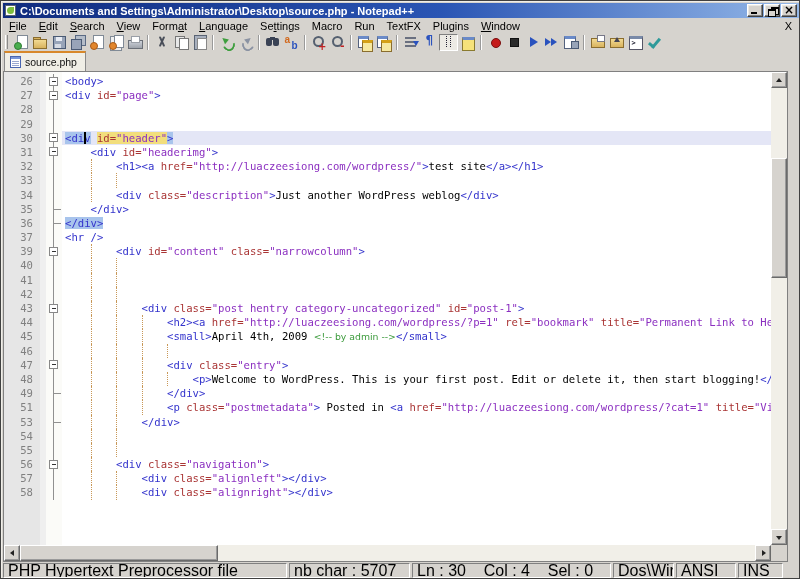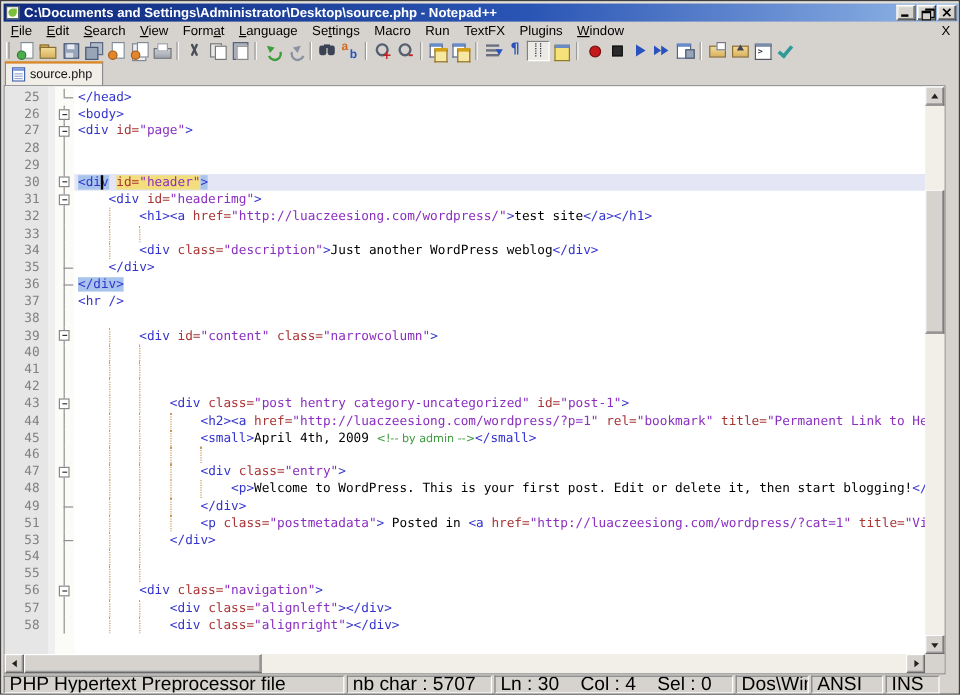--- a/index.html
+++ b/index.html
@@ -276,34 +276,32 @@
       <span>source.php</span>
     </div>
   </div>
 
   <div class="editor-frame">
     <div class="code-area">
       <div class="gut1"></div>
       <div class="gut2"></div>
       <div class="gut3"></div>
       <div class="lines">
-          <div class="code-line"><span class="ln">25</span><span class="bm"></span><span class="fold fold-end"></span><span class="code"><span class="sg-g">&lt;/head&gt;</span></span></div>
           <div class="code-line"><span class="ln">26</span><span class="bm"></span><span class="fold fold-box"><span class="fb"></span></span><span class="code"><span class="sg-g">&lt;body&gt;</span></span></div>
           <div class="code-line"><span class="ln">27</span><span class="bm"></span><span class="fold fold-box"><span class="fb"></span></span><span class="code"><span class="sg-g">&lt;div </span><span class="sg-a">id=</span><span class="sg-v">"page"</span><span class="sg-g">&gt;</span></span></div>
           <div class="code-line"><span class="ln">28</span><span class="bm"></span><span class="fold fold-line"></span><span class="code"></span></div>
           <div class="code-line"><span class="ln">29</span><span class="bm"></span><span class="fold fold-line"></span><span class="code"></span></div>
           <div class="code-line"><span class="ln">30</span><span class="bm"></span><span class="fold fold-box"><span class="fb"></span></span><span class="code cur"><span class="sg-g hT">&lt;div</span><span class="sg-w"> </span><span class="sg-a hA">id=</span><span class="sg-v hA">"header"</span><span class="sg-g hT">&gt;</span><span class="caret" style="left: 22.14px;"></span></span></div>
           <div class="code-line"><span class="ln">31</span><span class="bm"></span><span class="fold fold-box"><span class="fb"></span></span><span class="code"><span class="sg-w">    </span><span class="sg-g">&lt;div </span><span class="sg-a">id=</span><span class="sg-v">"headerimg"</span><span class="sg-g">&gt;</span></span></div>
           <div class="code-line"><span class="ln">32</span><span class="bm"></span><span class="fold fold-line"></span><span class="code"><span class="guide" style="left: 28.52px;"></span><span class="sg-w">        </span><span class="sg-g">&lt;h1&gt;&lt;a </span><span class="sg-a">href=</span><span class="sg-v">"http://luaczeesiong.com/wordpress/"</span><span class="sg-g">&gt;</span><span class="sg-t">test site</span><span class="sg-g">&lt;/a&gt;&lt;/h1&gt;</span></span></div>
           <div class="code-line"><span class="ln">33</span><span class="bm"></span><span class="fold fold-line"></span><span class="code"><span class="guide" style="left: 28.52px;"></span><span class="guide" style="left: 54.04px;"></span></span></div>
           <div class="code-line"><span class="ln">34</span><span class="bm"></span><span class="fold fold-line"></span><span class="code"><span class="guide" style="left: 28.52px;"></span><span class="sg-w">        </span><span class="sg-g">&lt;div </span><span class="sg-a">class=</span><span class="sg-v">"description"</span><span class="sg-g">&gt;</span><span class="sg-t">Just another WordPress weblog</span><span class="sg-g">&lt;/div&gt;</span></span></div>
           <div class="code-line"><span class="ln">35</span><span class="bm"></span><span class="fold fold-endc"></span><span class="code"><span class="sg-w">    </span><span class="sg-g">&lt;/div&gt;</span></span></div>
           <div class="code-line"><span class="ln">36</span><span class="bm"></span><span class="fold fold-endc"></span><span class="code"><span class="sg-g hT">&lt;/div&gt;</span></span></div>
           <div class="code-line"><span class="ln">37</span><span class="bm"></span><span class="fold fold-line"></span><span class="code"><span class="sg-g">&lt;hr /&gt;</span></span></div>
-          <div class="code-line"><span class="ln">38</span><span class="bm"></span><span class="fold fold-line"></span><span class="code"></span></div>
           <div class="code-line"><span class="ln">39</span><span class="bm"></span><span class="fold fold-box"><span class="fb"></span></span><span class="code"><span class="guide" style="left: 28.52px;"></span><span class="sg-w">        </span><span class="sg-g">&lt;div </span><span class="sg-a">id=</span><span class="sg-v">"content"</span><span class="sg-w"> </span><span class="sg-a">class=</span><span class="sg-v">"narrowcolumn"</span><span class="sg-g">&gt;</span></span></div>
           <div class="code-line"><span class="ln">40</span><span class="bm"></span><span class="fold fold-line"></span><span class="code"><span class="guide" style="left: 28.52px;"></span><span class="guide" style="left: 54.04px;"></span></span></div>
           <div class="code-line"><span class="ln">41</span><span class="bm"></span><span class="fold fold-line"></span><span class="code"><span class="guide" style="left: 28.52px;"></span><span class="guide" style="left: 54.04px;"></span></span></div>
           <div class="code-line"><span class="ln">42</span><span class="bm"></span><span class="fold fold-line"></span><span class="code"><span class="guide" style="left: 28.52px;"></span><span class="guide" style="left: 54.04px;"></span></span></div>
           <div class="code-line"><span class="ln">43</span><span class="bm"></span><span class="fold fold-box"><span class="fb"></span></span><span class="code"><span class="guide" style="left: 28.52px;"></span><span class="guide" style="left: 54.04px;"></span><span class="sg-w">            </span><span class="sg-g">&lt;div </span><span class="sg-a">class=</span><span class="sg-v">"post hentry category-uncategorized"</span><span class="sg-w"> </span><span class="sg-a">id=</span><span class="sg-v">"post-1"</span><span class="sg-g">&gt;</span></span></div>
           <div class="code-line"><span class="ln">44</span><span class="bm"></span><span class="fold fold-line"></span><span class="code"><span class="guide" style="left: 28.52px;"></span><span class="guide" style="left: 54.04px;"></span><span class="guide" style="left: 79.56px;"></span><span class="sg-w">                </span><span class="sg-g">&lt;h2&gt;&lt;a </span><span class="sg-a">href=</span><span class="sg-v">"http://luaczeesiong.com/wordpress/?p=1"</span><span class="sg-w"> </span><span class="sg-a">rel=</span><span class="sg-v">"bookmark"</span><span class="sg-w"> </span><span class="sg-a">title=</span><span class="sg-v">"Permanent Link to Hello world!"</span></span></div>
           <div class="code-line"><span class="ln">45</span><span class="bm"></span><span class="fold fold-line"></span><span class="code"><span class="guide" style="left: 28.52px;"></span><span class="guide" style="left: 54.04px;"></span><span class="guide" style="left: 79.56px;"></span><span class="sg-w">                </span><span class="sg-g">&lt;small&gt;</span><span class="sg-t">April 4th, 2009 </span><span class="sg-m">&lt;!-- by admin --&gt;</span><span class="sg-g">&lt;/small&gt;</span></span></div>
           <div class="code-line"><span class="ln">46</span><span class="bm"></span><span class="fold fold-line"></span><span class="code"><span class="guide" style="left: 28.52px;"></span><span class="guide" style="left: 54.04px;"></span><span class="guide" style="left: 79.56px;"></span><span class="guide" style="left: 105.08px;"></span></span></div>
           <div class="code-line"><span class="ln">47</span><span class="bm"></span><span class="fold fold-box"><span class="fb"></span></span><span class="code"><span class="guide" style="left: 28.52px;"></span><span class="guide" style="left: 54.04px;"></span><span class="guide" style="left: 79.56px;"></span><span class="sg-w">                </span><span class="sg-g">&lt;div </span><span class="sg-a">class=</span><span class="sg-v">"entry"</span><span class="sg-g">&gt;</span></span></div>
           <div class="code-line"><span class="ln">48</span><span class="bm"></span><span class="fold fold-line"></span><span class="code"><span class="guide" style="left: 28.52px;"></span><span class="guide" style="left: 54.04px;"></span><span class="guide" style="left: 79.56px;"></span><span class="guide" style="left: 105.08px;"></span><span class="sg-w">                    </span><span class="sg-g">&lt;p&gt;</span><span class="sg-t">Welcome to WordPress. This is your first post. Edit or delete it, then start blogging!</span><span class="sg-g">&lt;/p&gt;</span></span></div>

